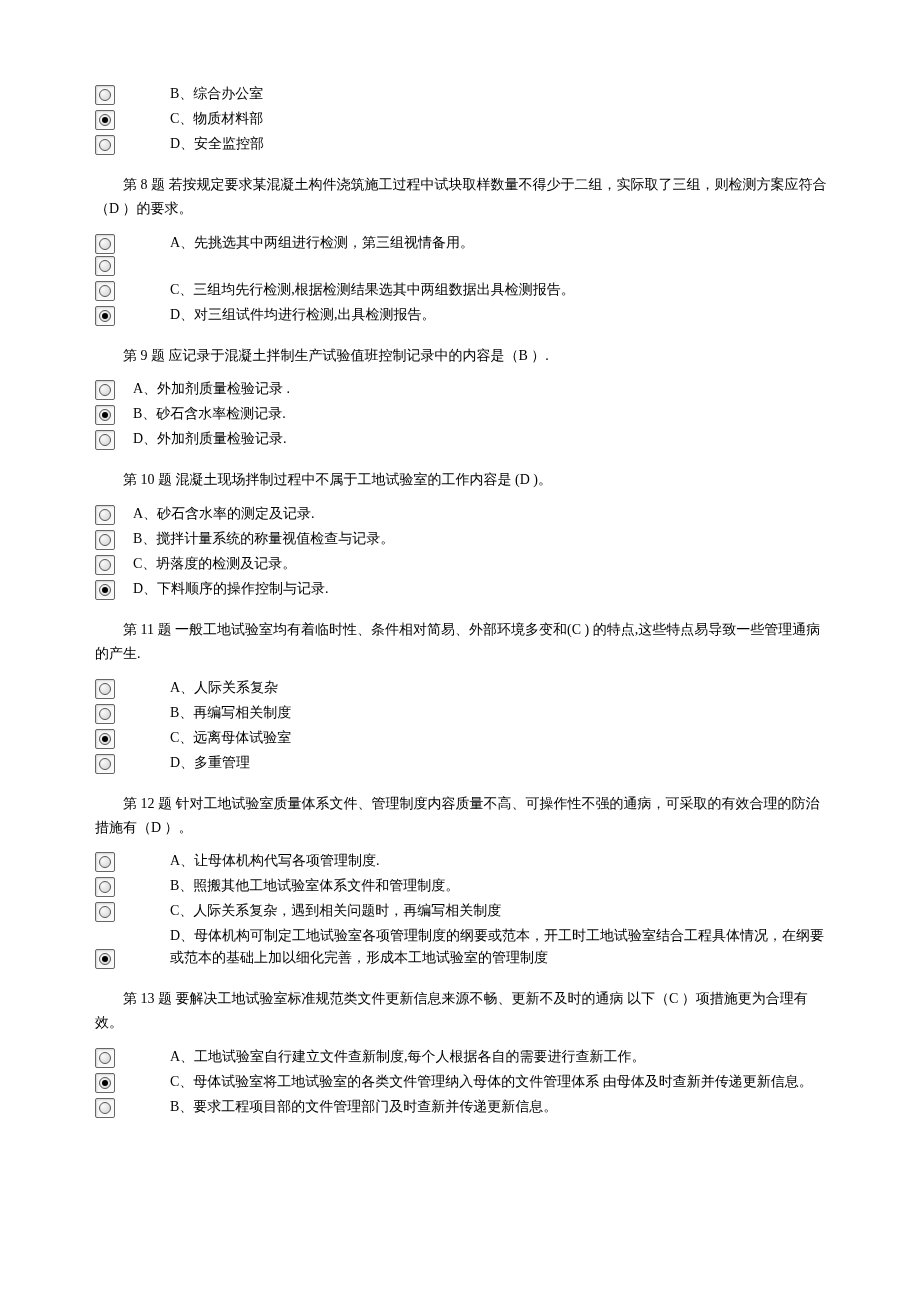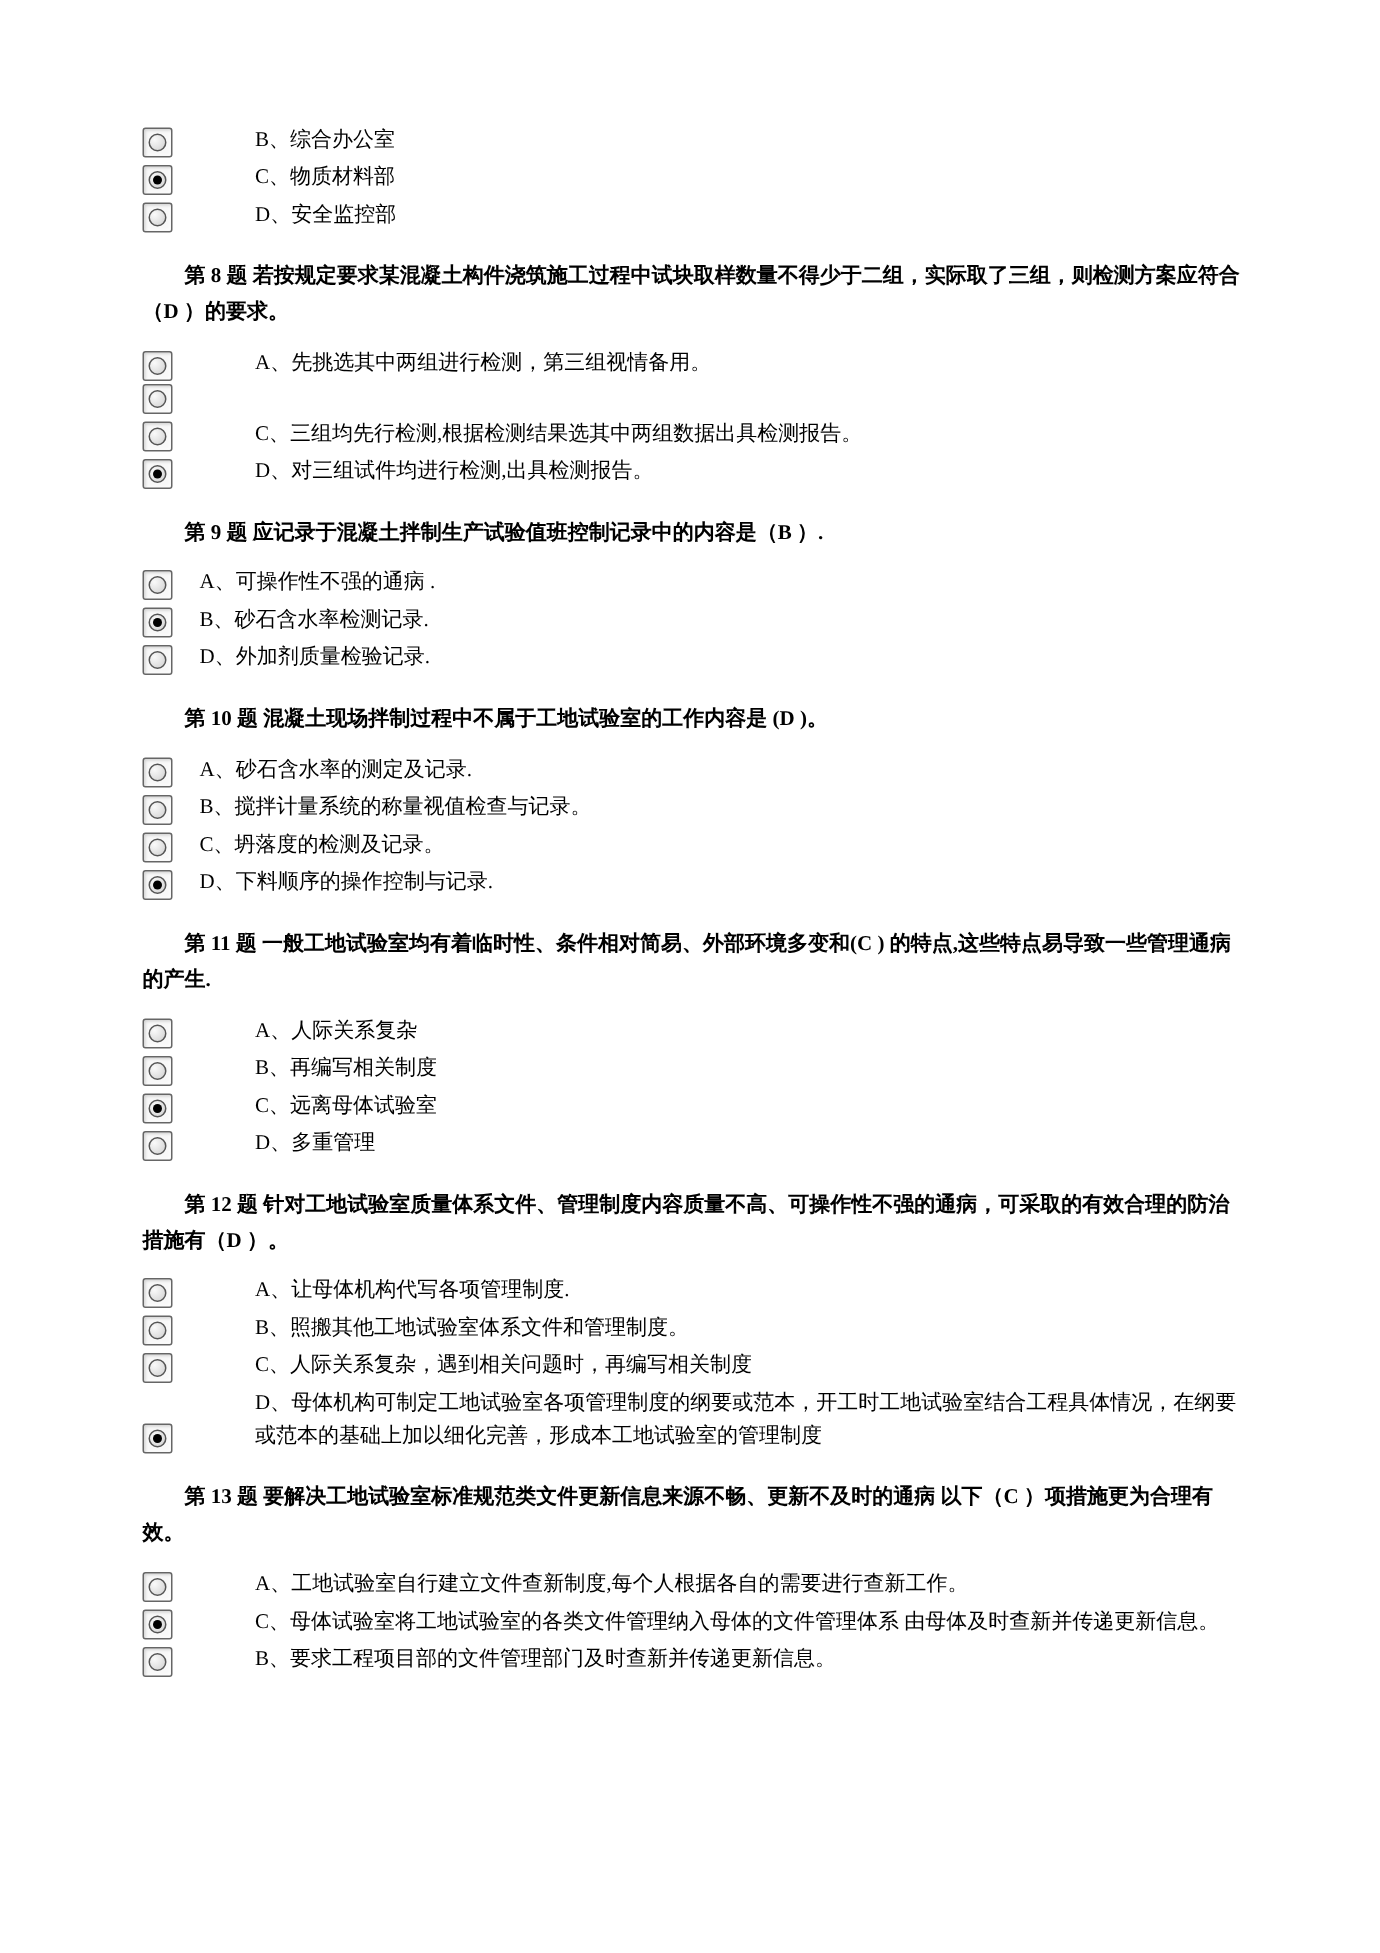--- a/index.html
+++ b/index.html
@@ -11,21 +11,20 @@
       margin: 0;
       padding: 80px 90px 80px 95px;
       width: 920px;
       box-sizing: border-box;
     }
     .question-text {
       margin: 18px 0 10px 0;
       text-indent: 2em;
       line-height: 1.7;
       padding-left: 0;
-      font-weight: bold;
     }
     .options-block {
       margin: 0 0 8px 0;
     }
     .option-row {
       display: flex;
       align-items: flex-end;
       margin: 2px 0;
     }
     .radio-icon {
@@ -108,21 +107,21 @@
   <div class="option-row">
     <span class="radio-icon selected"></span>
     <span class="option-text">D、对三组试件均进行检测,出具检测报告。</span>
   </div>
 </div>
 
 <div class="question-text">第 9 题 应记录于混凝土拌制生产试验值班控制记录中的内容是（B ）.</div>
 <div class="options-block">
   <div class="option-row">
     <span class="radio-icon narrow-gap"></span>
-    <span class="option-text">A、可操作性不强的通病 .</span>
+    <span class="option-text">A、外加剂质量检验记录 .</span>
   </div>
   <div class="option-row">
     <span class="radio-icon narrow-gap selected"></span>
     <span class="option-text">B、砂石含水率检测记录.</span>
   </div>
   <div class="option-row">
     <span class="radio-icon narrow-gap"></span>
     <span class="option-text">D、外加剂质量检验记录.</span>
   </div>
 </div>

